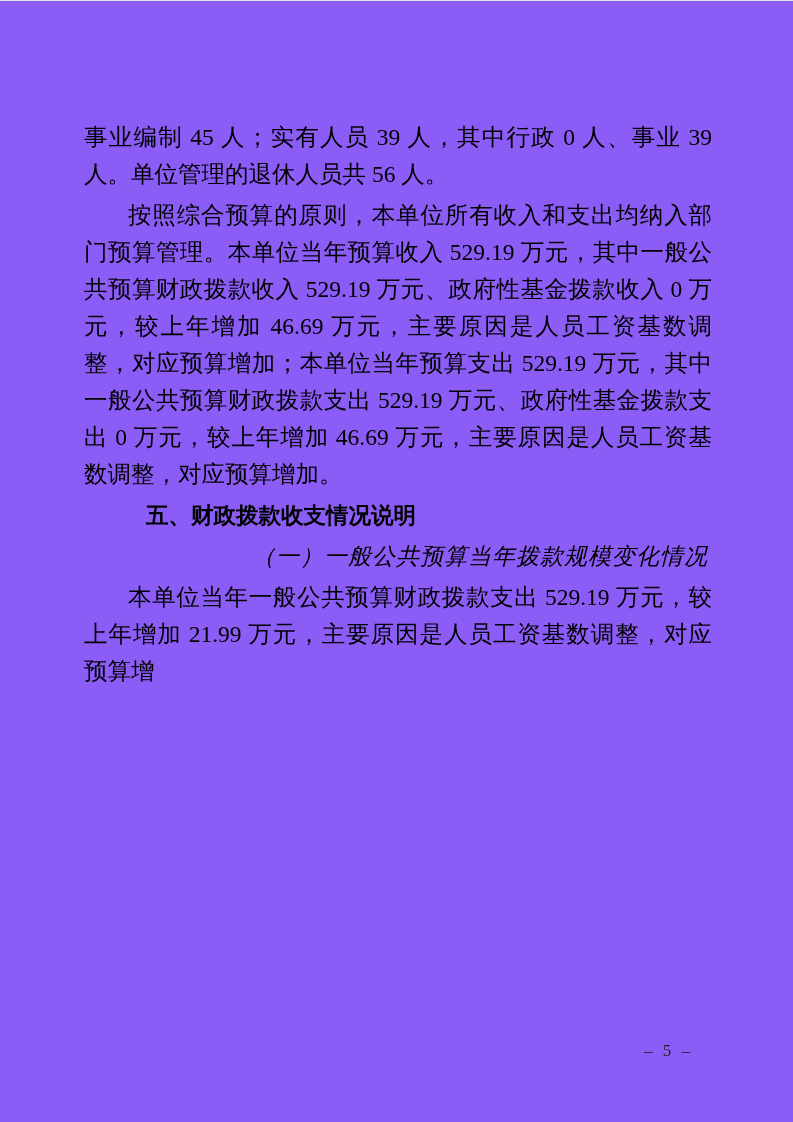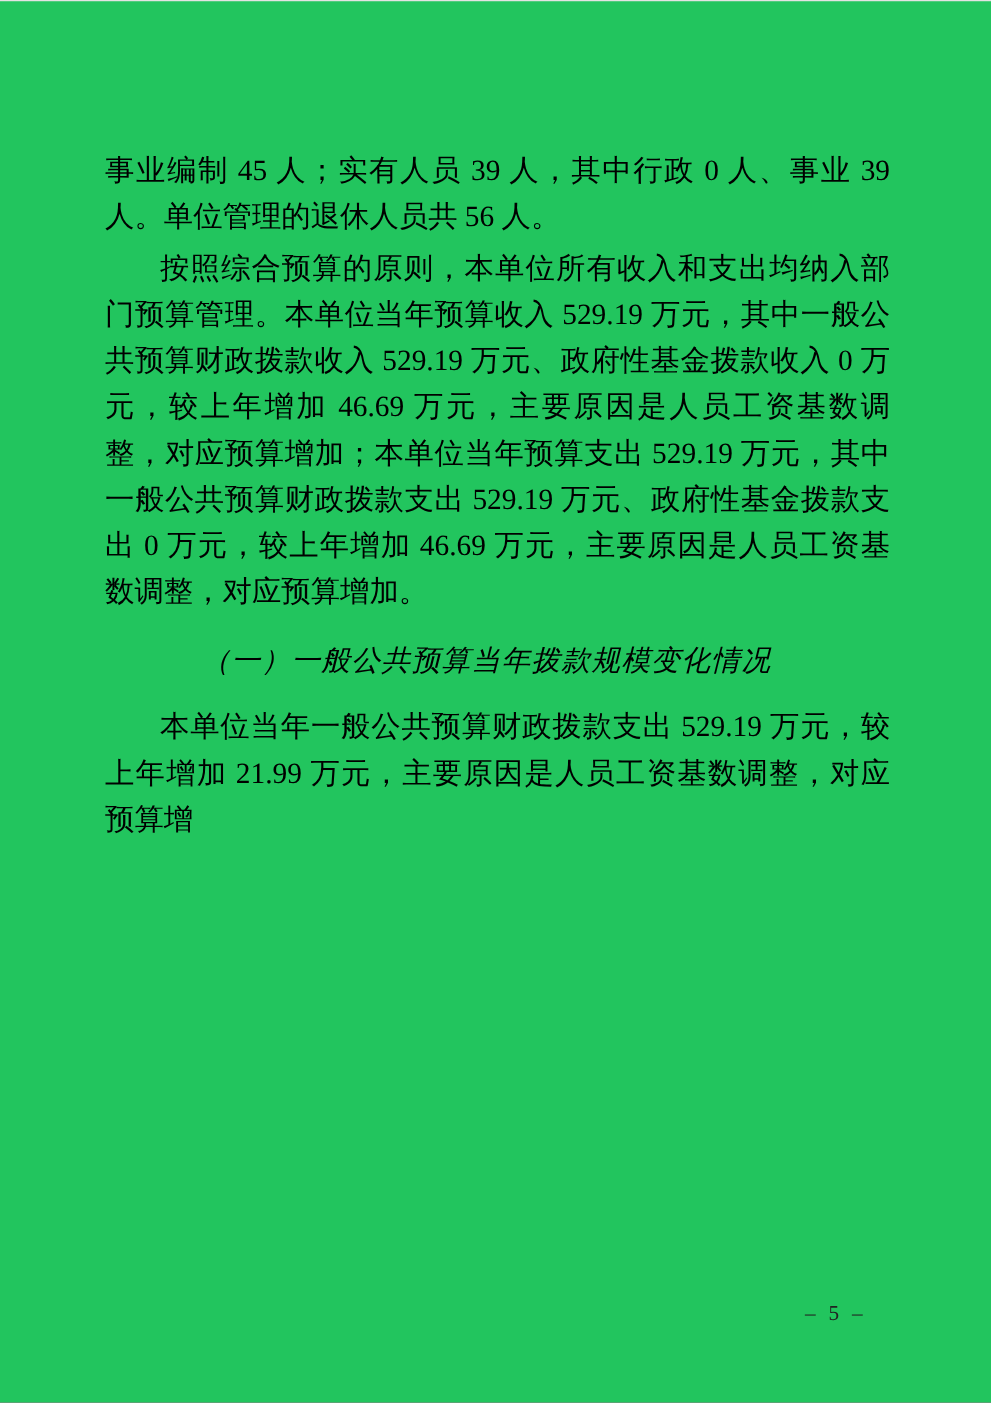--- a/index.html
+++ b/index.html
@@ -5,21 +5,21 @@
   html, body {
     margin: 0;
     padding: 0;
     background: #888;
   }
   .page {
     position: relative;
     width: 793px;
     height: 1122px;
     margin: 0 auto;
-    background: #22c55e;
+    background: #8b5cf6;
     color: #000000;
     font-family: "Liberation Serif", "DejaVu Serif", serif;
     overflow: hidden;
     border-top: 1px solid #e3e3e3;
     box-sizing: border-box;
   }
   .content {
     position: absolute;
     left: 84px;
     top: 118px;
@@ -50,28 +50,29 @@
   }
   .heading {
     margin: 4px 0 0 0;
     font-size: 22.5px;
     line-height: 37px;
     font-weight: 700;
     text-indent: 62px;
     font-family: "Liberation Sans", "DejaVu Sans", sans-serif;
   }
   .subheading {
-    margin: 17px;
+    margin: 4px;
     font-size: 23px;
     line-height: 37px;
     font-style: italic;
     font-weight: 400;
     text-indent: 60px;
     letter-spacing: 1px;
     font-family: "Liberation Serif", "DejaVu Serif", serif;
+    text-align: right;
   }
   .page-number {
     position: absolute;
     top: 1040px;
     left: 644px;
     font-size: 17px;
     letter-spacing: 3px;
     color: #222222;
     font-family: "Liberation Serif", "DejaVu Serif", serif;
   }
@@ -81,20 +82,21 @@
 
 <div class="page">
   <div class="content">
 
     <p class="para">事业编制 45 人；实有人员 39 人，其中行政 0 人、事业 39 人。单位管理的退休人员共 56 人。</p>
 
 
 
     <p class="para indent after-heading">按照综合预算的原则，本单位所有收入和支出均纳入部门预算管理。本单位当年预算收入 529.19 万元，其中一般公共预算财政拨款收入 529.19 万元、政府性基金拨款收入 0 万元，较上年增加 46.69 万元，主要原因是人员工资基数调整，对应预算增加；本单位当年预算支出 529.19 万元，其中一般公共预算财政拨款支出 529.19 万元、政府性基金拨款支出 0 万元，较上年增加 46.69 万元，主要原因是人员工资基数调整，对应预算增加。</p>
 
+    <h2 class="heading">五、财政拨款收支情况说明</h2>
 
 
 
     <p class="subheading">（一）一般公共预算当年拨款规模变化情况</p>
 
     <p class="para indent">本单位当年一般公共预算财政拨款支出 529.19 万元，较上年增加 21.99 万元，主要原因是人员工资基数调整，对应预算增</p>
 
   </div>
 
   <div class="page-number">– 5 –</div>

